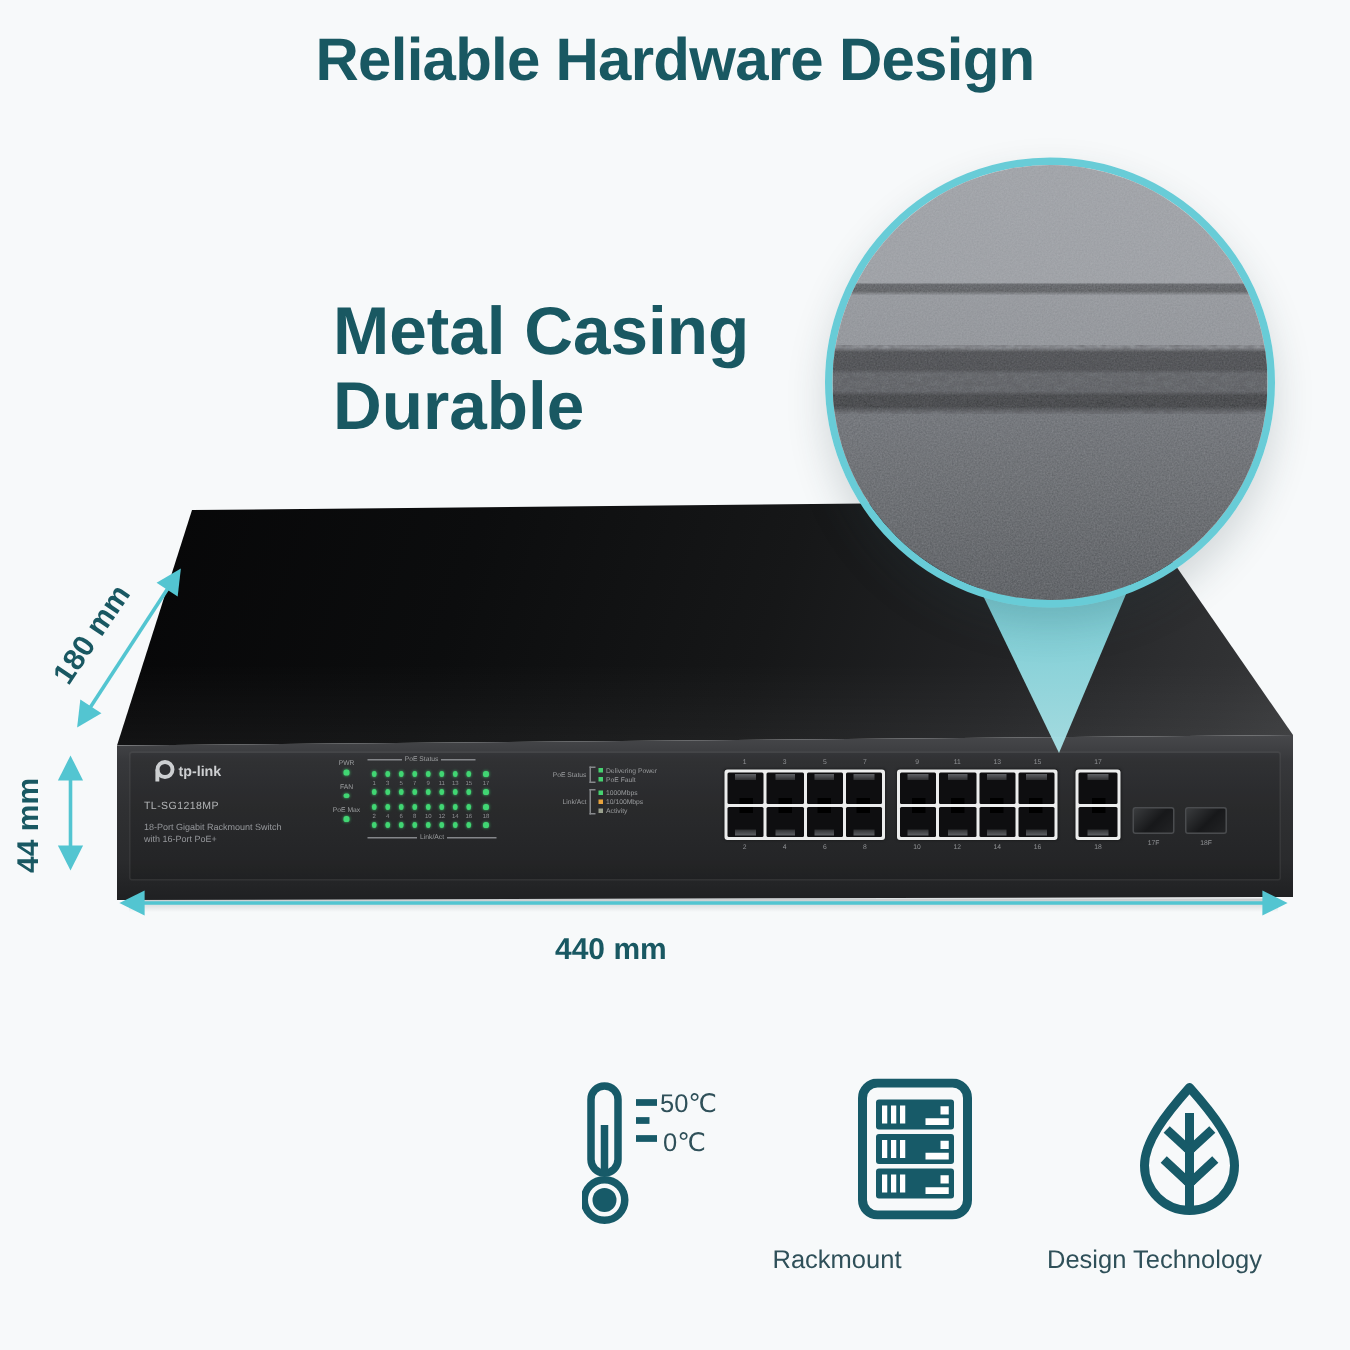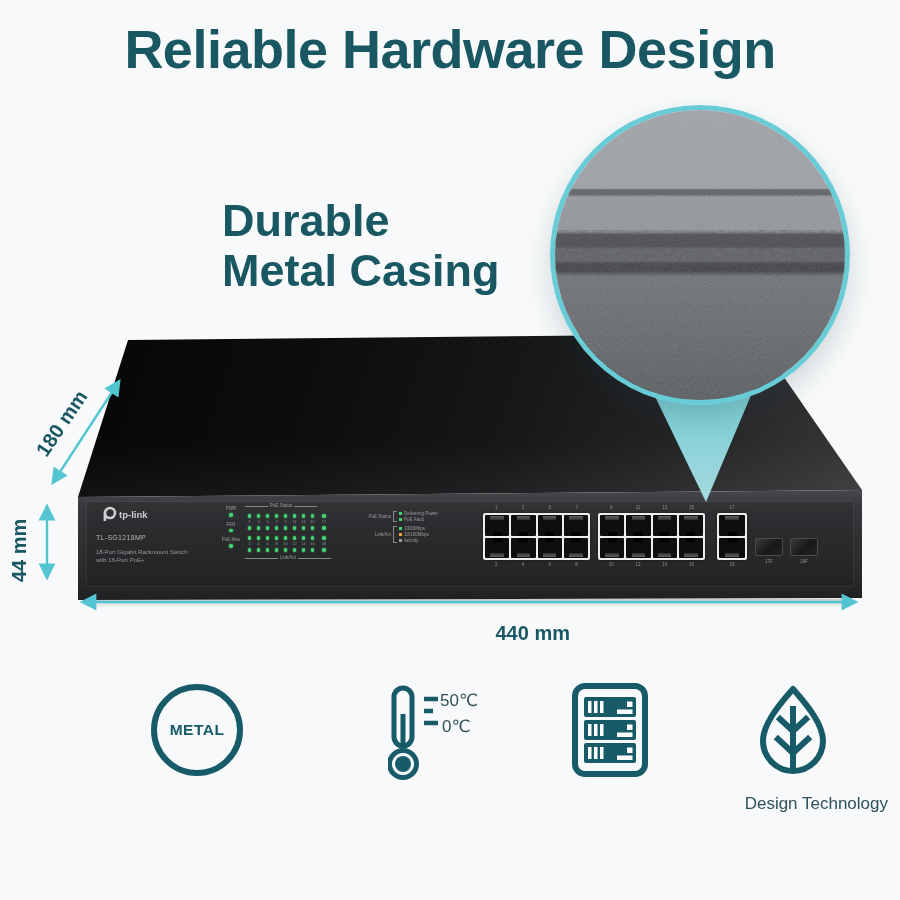--- a/index.html
+++ b/index.html
@@ -1,19 +1,19 @@
 <!DOCTYPE html>
 <html><head>
 <meta charset="utf-8">
 <style>
   html,body{margin:0;padding:0;background:#f7f9fa;font-family:"Liberation Sans","DejaVu Sans",sans-serif;}
   .canvas{position:relative;width:900px;height:900px;background:#f7f9fa;overflow:hidden;}
 
   
-  .title{position:absolute;left:0;right:0;top:18px;text-align:center;font-size:54px;font-weight:bold;color:#195862;letter-spacing:-.5px;z-index:5;}
+  .title{position:absolute;left:0;right:0;top:18px;text-align:center;font-size:40px;font-weight:bold;color:#195862;letter-spacing:-.5px;z-index:5;}
   .callout{position:absolute;left:222px;top:196px;font-size:45px;font-weight:bold;color:#195862;line-height:50px;z-index:5;}
 
   
   .top-surface{position:absolute;left:70px;top:330px;width:800px;height:172px;z-index:1;
     clip-path:polygon(58px 10px,684px 4px,792px 160px,8px 167px);
     background:linear-gradient(108deg,#060607 0%,#0c0d0e 30%,#161718 55%,#232426 75%,#313234 92%,#3a3b3d 100%);}
   .top-sheen{position:absolute;left:0;right:0;bottom:0;height:60px;background:linear-gradient(rgba(255,255,255,0),rgba(255,255,255,.05));}
   .front-chamfer{position:absolute;left:0;right:0;bottom:0;height:5px;background:linear-gradient(#3f4043,#5a5c5f);}
   .front-panel{position:absolute;left:78px;top:490px;width:784px;height:110px;z-index:1;
     clip-path:polygon(0 7px,784px 0,784px 108px,0 110px);
@@ -73,44 +73,44 @@
   .magnifier{position:absolute;left:550px;top:105px;width:300px;height:300px;border:5px solid #68ccd7;border-radius:50%;box-sizing:border-box;overflow:hidden;z-index:3;box-shadow:0 12px 26px rgba(40,60,65,.18);}
   .metal-bands{position:absolute;left:0;top:0;width:290px;height:290px;
     background:linear-gradient(#999ca1 0%,#96999e 27%,#54565a 27.5%,#505255 29%,#8d9095 30%,#8a8d92 42%,#3c3e41 43%,#3a3c3f 47%,#595c60 48%,#56595d 52%,#2e3032 53%,#2b2d2f 55.5%,#63666b 57%,#5a5d61 75%,#4b4e52 100%);}
   .grain{position:absolute;left:0;top:0;}
 
   
   #dims{position:absolute;left:0;top:0;width:900px;height:900px;z-index:4;pointer-events:none;}
   .dim{position:absolute;font-size:20px;font-weight:bold;color:#195862;z-index:5;}
   .dim-depth{left:12px;top:412px;width:100px;text-align:center;transform:rotate(-56deg);}
   .dim-height{left:6px;top:506px;height:76px;writing-mode:vertical-rl;transform:rotate(180deg);line-height:26px;}
-  .dim-width{left:370px;top:622px;width:200px;text-align:right;}
-
-  
-  .feature{position:absolute;top:676px;width:190px;text-align:right;z-index:1;}
+  .dim-width{left:370px;top:622px;width:200px;text-align:left;}
+
+  
+  .feature{position:absolute;top:712px;width:190px;text-align:left;z-index:1;}
   .f-icon{height:108px;display:flex;align-items:center;justify-content:center;position:relative;}
   .f-label{margin-top:9px;font-size:17px;line-height:22px;color:#2f5059;}
   .metal-ring{width:92px;height:92px;border:6px solid #175a68;border-radius:50%;box-sizing:border-box;display:flex;align-items:center;justify-content:center;}
   .metal-txt{font-size:15.5px;font-weight:bold;color:#175a68;letter-spacing:.5px;}
   .thermo-wrap{position:relative;width:190px;height:108px;}
   .thermo-svg{position:absolute;left:78px;top:8px;}
   .temp{position:absolute;font-size:17px;color:#2f5059;}
   .temp-high{left:130px;top:14px;}
   .temp-low{left:132px;top:40px;}
 </style>
 </head>
 <body>
 
 <div class="canvas">
 
   <div class="title">Reliable Hardware Design</div>
 
   <div class="callout">
+    <div>Metal Casing</div>
     <div>Durable</div>
-    <div>Metal Casing</div>
   </div>
 
   <div class="under-shadow"></div>
   <div class="top-surface">
     <div class="top-sheen"></div>
     <div class="front-chamfer"></div>
   </div>
 
   <div class="front-panel">
     <div class="bezel"></div>
@@ -477,25 +477,20 @@
     </defs>
     <line x1="56" y1="478" x2="116" y2="386" stroke="#53c5d1" stroke-width="2.4" marker-start="url(#ah)" marker-end="url(#ah)"></line>
     <line x1="47" y1="512" x2="47" y2="572" stroke="#53c5d1" stroke-width="2.4" marker-start="url(#ah)" marker-end="url(#ah)"></line>
     <line x1="88" y1="602" x2="850" y2="602" stroke="#53c5d1" stroke-width="2.4" marker-start="url(#ah)" marker-end="url(#ah)"></line>
   </svg>
   <div class="dim dim-depth">180 mm</div>
   <div class="dim dim-height">44 mm</div>
   <div class="dim dim-width">440 mm</div>
 
   <div class="feature" style="left:102px">
-    <div class="f-icon">
-      <div class="metal-ring">
-        <span class="metal-txt">METAL</span>
-      </div>
-    </div>
   </div>
 
   <div class="feature" style="left:310px">
     <div class="f-icon thermo-wrap">
       <svg class="thermo-svg" width="56" height="100" viewBox="0 0 56 100">
         <rect x="6" y="4" width="18" height="58" rx="9" fill="none" stroke="#175a68" stroke-width="5"></rect>
         <rect x="12.5" y="30" width="5" height="34" fill="#175a68"></rect>
         <circle cx="15" cy="80" r="13.5" fill="none" stroke="#175a68" stroke-width="5"></circle>
         <circle cx="15" cy="80" r="8" fill="#175a68"></circle>
         <line x1="36" y1="15" x2="50" y2="15" stroke="#175a68" stroke-width="4.5"></line>
@@ -530,20 +525,21 @@
         <g>
           <rect x="12" y="60" width="52" height="20" rx="2" fill="#175a68"></rect>
           <rect x="16" y="64" width="3.5" height="12" fill="#fff"></rect>
             <rect x="22" y="64" width="3.5" height="12" fill="#fff"></rect>
             <rect x="28" y="64" width="3.5" height="12" fill="#fff"></rect>
           <rect x="55" y="64.5" width="5.5" height="5.5" fill="#fff"></rect>
             <rect x="45" y="72.5" width="15.5" height="4.5" fill="#fff"></rect>
         </g>
       </svg>
     </div>
+    <div class="f-label">Rackmount</div>
   </div>
 
   <div class="feature" style="left:698px">
     <div class="f-icon">
       <svg width="80" height="94" viewBox="0 0 80 94">
         <path d="M40 6 C 56 24 70 42 70 58 A30 30 0 0 1 10 58 C 10 42 24 24 40 6 Z" fill="none" stroke="#175a68" stroke-width="6" stroke-linejoin="round"></path>
         <g stroke="#175a68" stroke-width="6" stroke-linecap="square" fill="none">
           <path d="M40 26 L40 84"></path>
           <path d="M40 48 L27 36"></path>
             <path d="M40 48 L53 36"></path>

